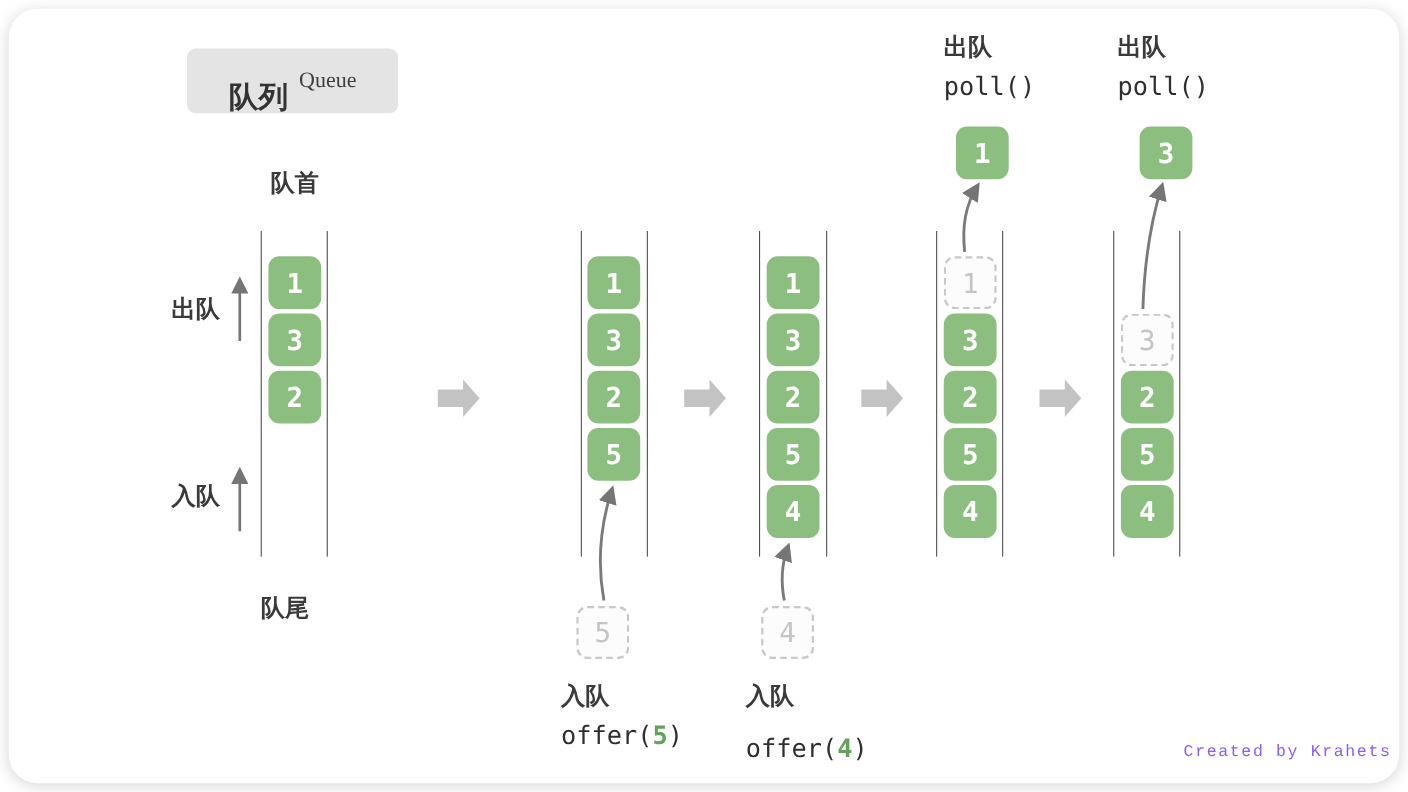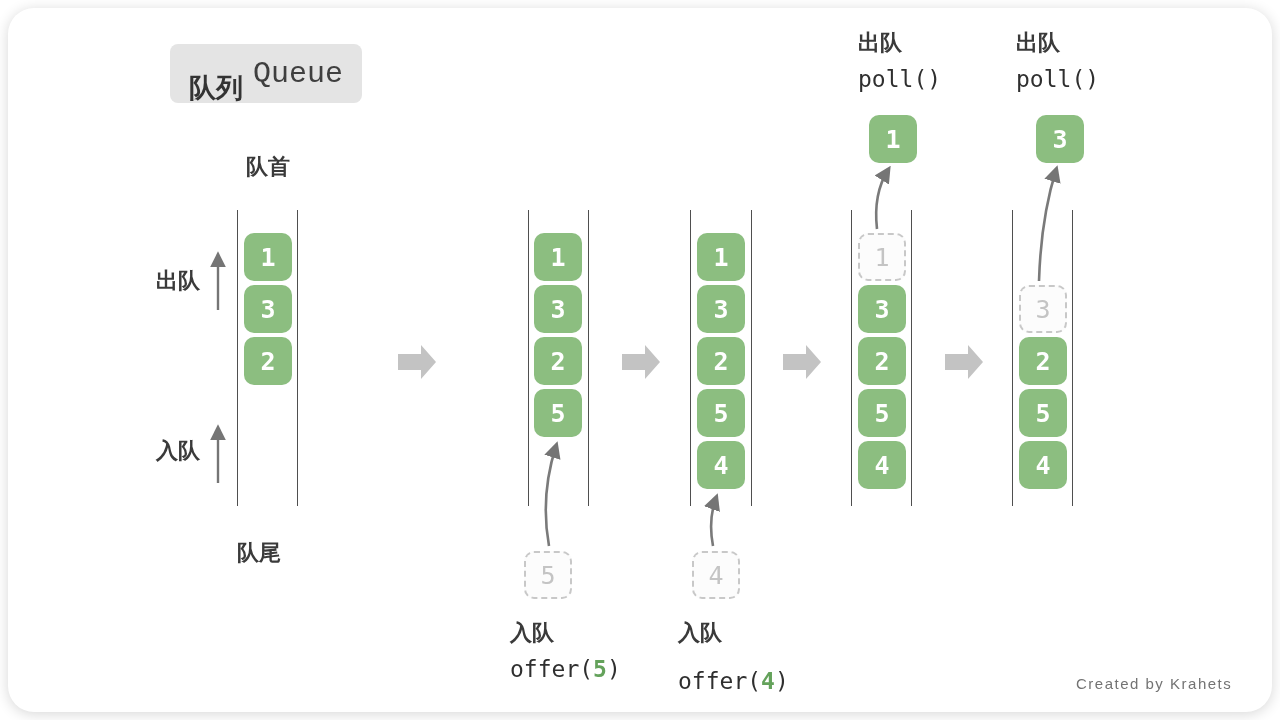--- a/index.html
+++ b/index.html
@@ -10,21 +10,21 @@
     box-shadow:0 2px 14px rgba(0,0,0,0.16);
   }
   .stage { position:absolute; left:0; top:0; width:1280px; height:720px; }
 
   .title-box {
     position:absolute; left:170px; top:44px; width:192px; height:59px;
     background:#e4e4e4; border-radius:8px;
     display:flex; align-items:center; justify-content:center; gap:10px;
   }
   .title-zh { font-size:27px; font-weight:700; color:#333333;margin-top:28px; }
-  .title-en { font-size:30px; color:#3f3f3f; font-family:Liberation Mono, monospace; }
+  .title-en { font-size:20px; color:#3f3f3f; font-family:Liberation Serif, serif; }
 
   .zh-label { position:absolute; font-size:22px; font-weight:700; color:#3a3a3a; white-space:nowrap; }
 
   .queue-walls {
     position:absolute; top:210px; height:296px;
     border-left:1.6px solid #4f4f4f; border-right:1.6px solid #4f4f4f;
   }
 
   .qbox {
     position:absolute; width:48px; height:48px; border-radius:10px;
@@ -37,22 +37,22 @@
     border:2px dashed #c8c8c8;
   }
 
   .op-label { position:absolute; white-space:nowrap; }
   .op-zh { font-size:22px; font-weight:700; color:#3a3a3a; }
   .op-code { font-family:"DejaVu Sans Mono", monospace; font-size:23px; color:#2f2f2f; }
   .op-arg { color:#64a25b; font-weight:700; }
 
   .watermark {
     position:absolute; left:1076px; top:675px;
-    font-family:Liberation Sans, sans-serif; font-size:15px;
-    color:#737373; letter-spacing:1.5px; white-space:nowrap;
+    font-family:Liberation Mono, monospace; font-size:15px;
+    color:#8b5cf6; letter-spacing:1.5px; white-space:nowrap;
   }
 
   svg.overlay { position:absolute; left:0; top:0; width:1280px; height:720px; pointer-events:none; }
 </style>
 </head>
 <body>
 
 <div class="card"></div>
 
 <div class="stage">

